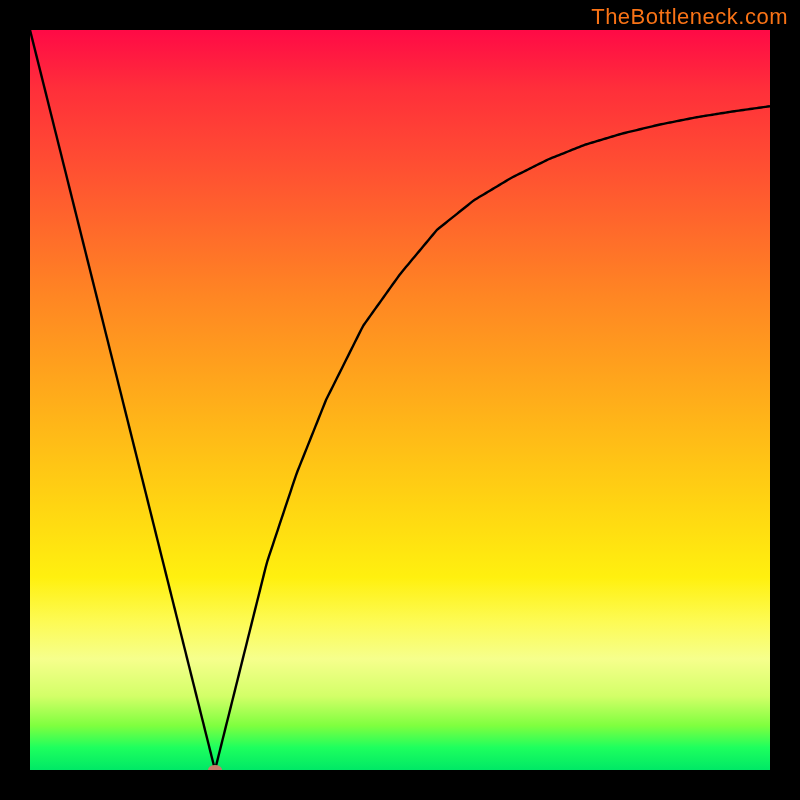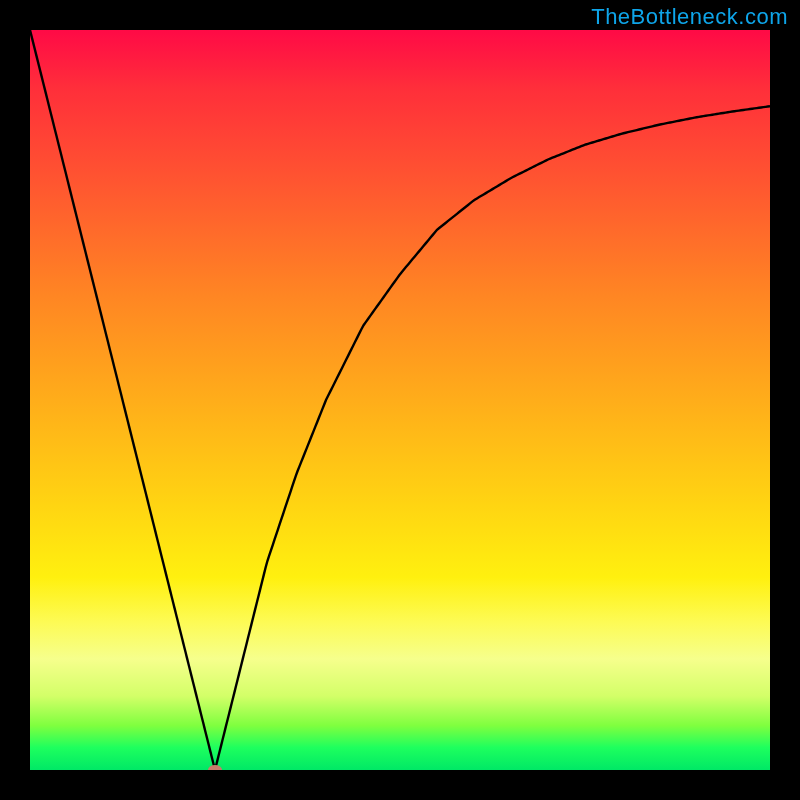--- a/index.html
+++ b/index.html
@@ -14,21 +14,21 @@
   .frame {
     position: relative;
     width: 800px;
     height: 800px;
     background: #000;
   }
   .watermark {
     position: absolute;
     top: 4px;
     right: 12px;
-    color: #0ea5e9;
+    color: #f97316;
     font-size: 22px;
     font-weight: 500;
     letter-spacing: 0.5px;
     user-select: none;
   }
   .plot-area {
     position: absolute;
     left: 30px;
     top: 30px;
     width: 740px;

